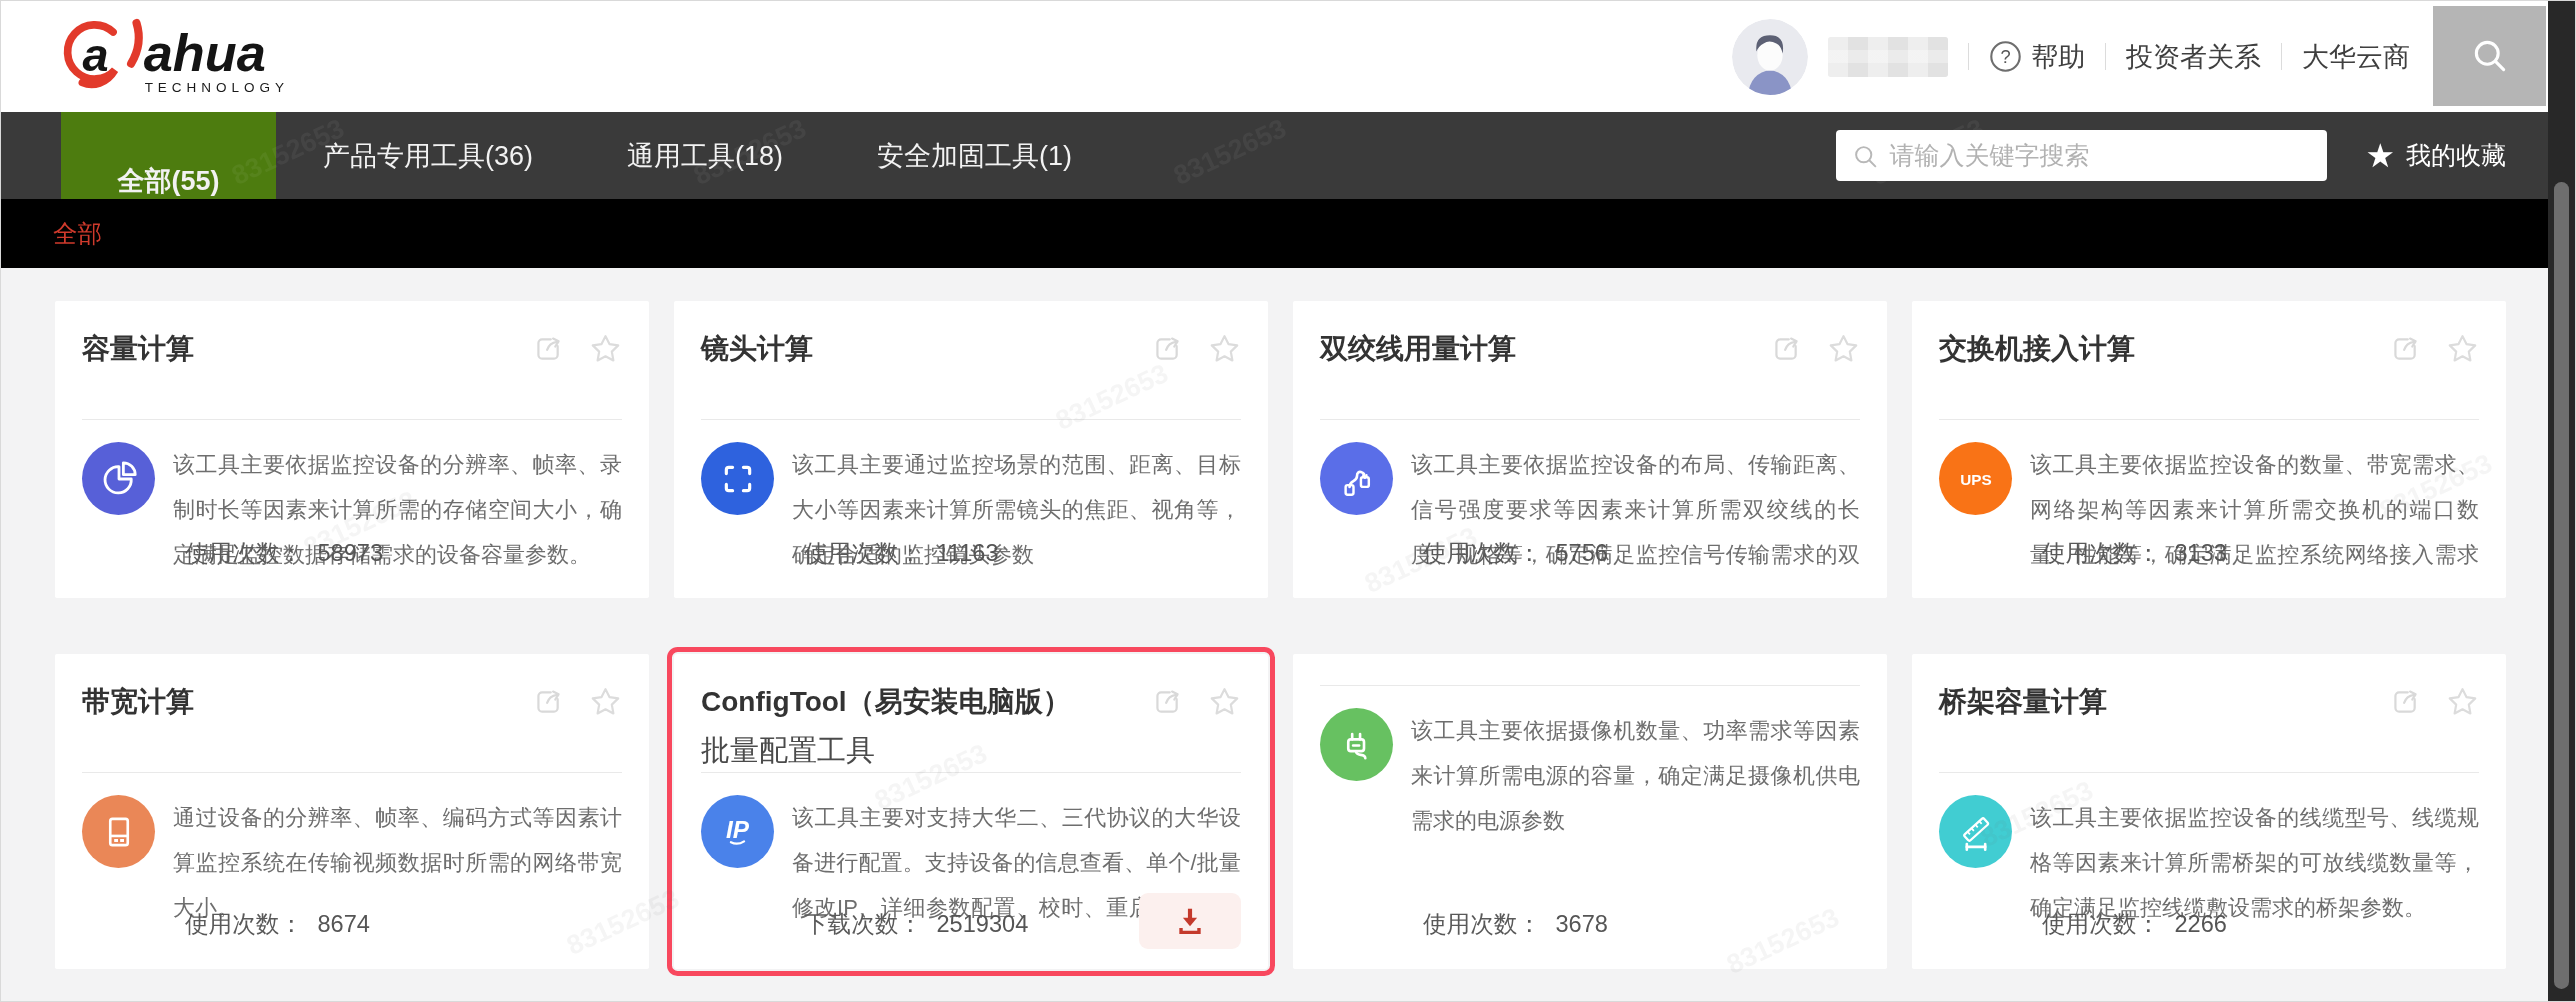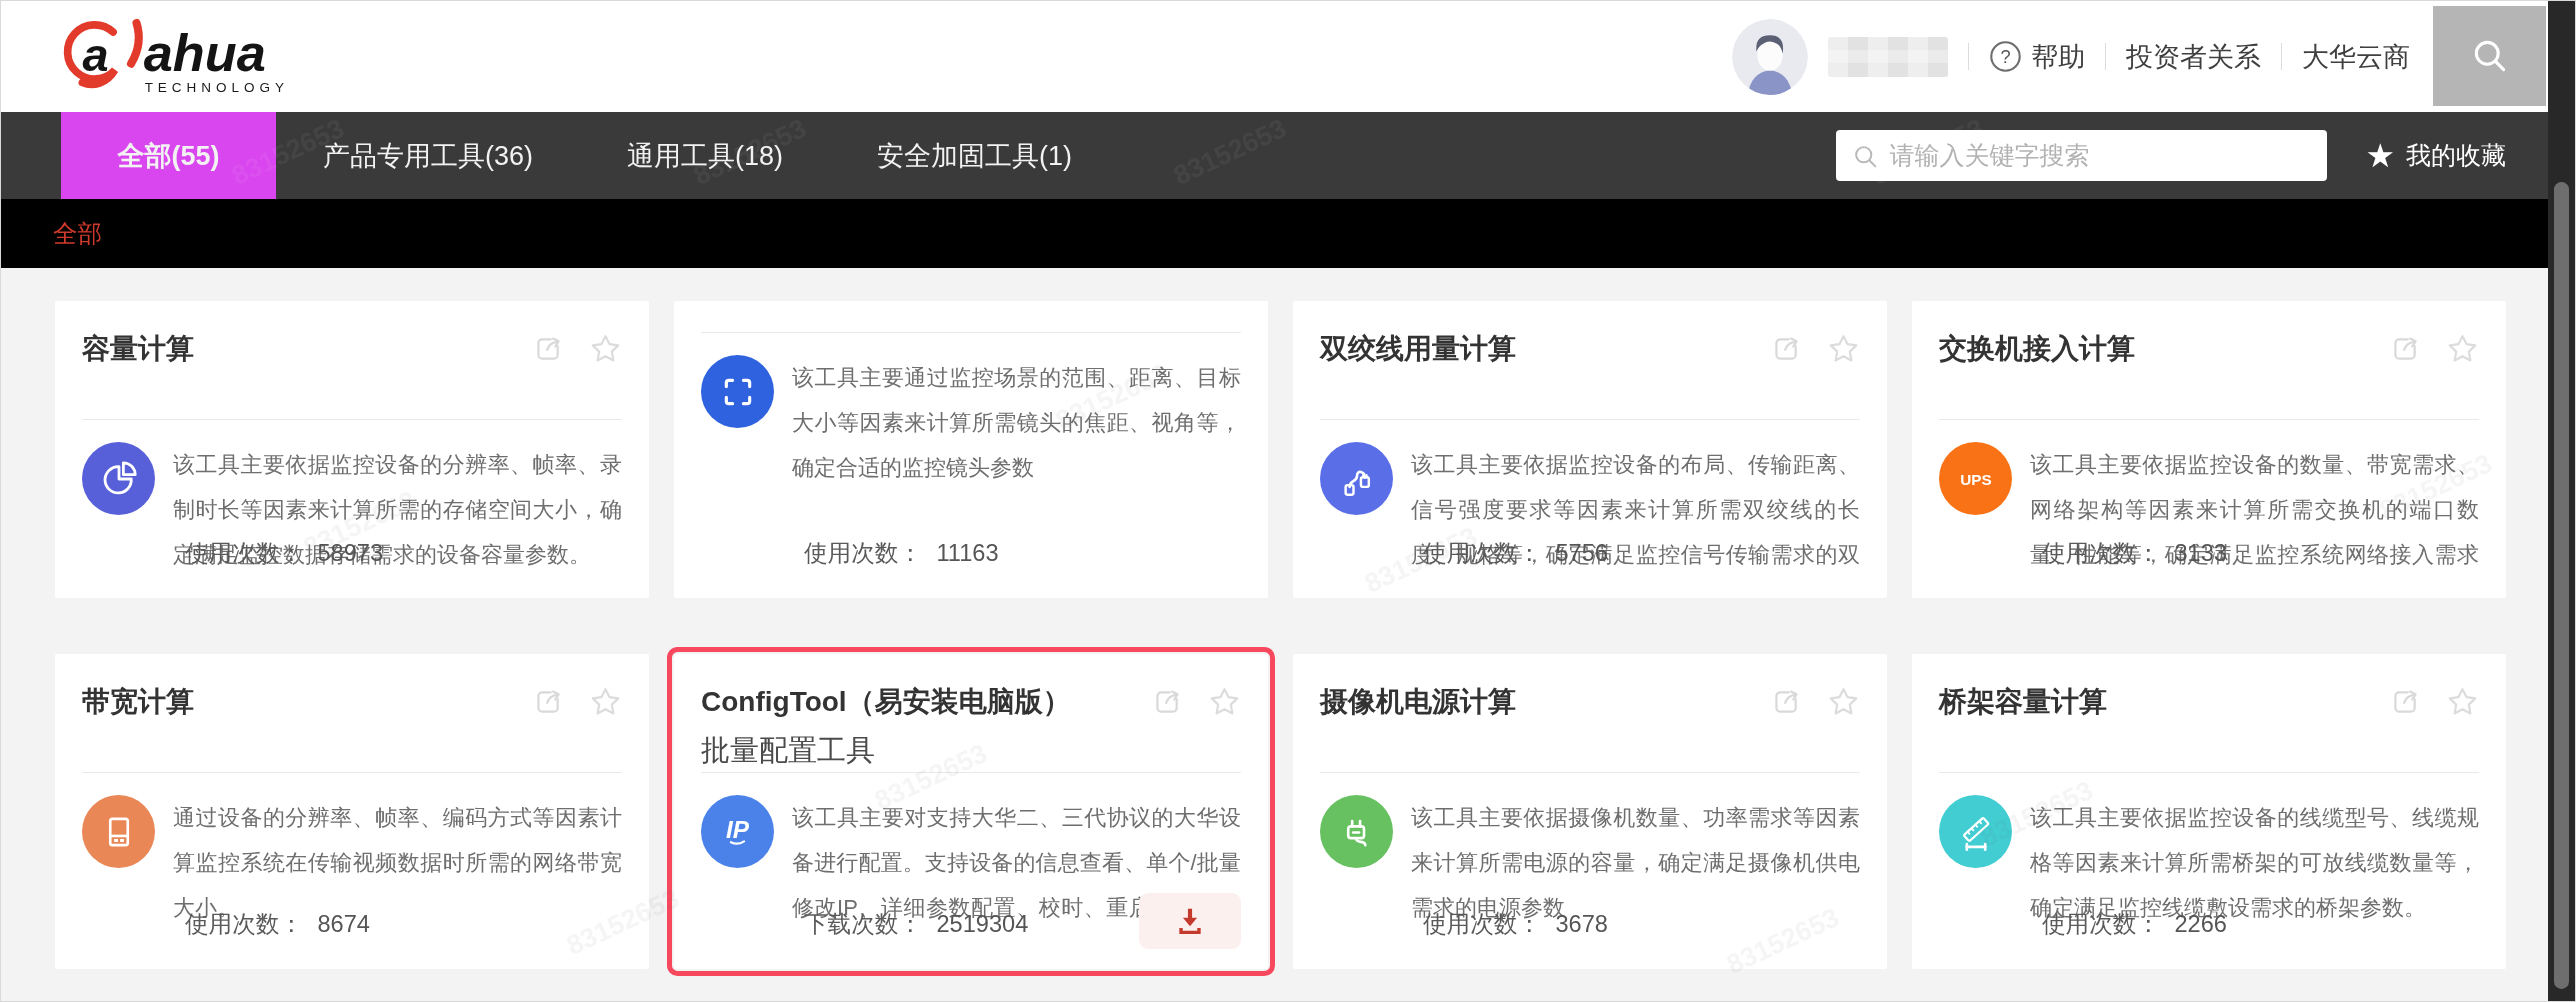--- a/index.html
+++ b/index.html
@@ -18,21 +18,21 @@
      background-blend-mode:overlay; filter:blur(0.5px); }
   .hsep { width:0.9px; height:27px; background:#dcdcdc; }
   .hlink { display:flex; align-items:center; gap:9px; cursor:pointer; white-space:nowrap; }
   .qicon { width:33px; height:33px; }
   .search-btn { position:absolute; top:5.4px; right:29px; width:113px; height:100px; background:#b5b5b5; border:none; display:flex; align-items:center; justify-content:center; cursor:pointer; }
 
   
   .nav { position:relative; height:87px; background:#3a3a3a; display:flex; align-items:stretch; }
   .tabs { display:flex; align-items:stretch; margin-left:60px; }
   .tab { display:flex; align-items:center; padding:0 47px; color:#f2f2f2; font-size:27px; cursor:pointer; white-space:nowrap; }
-  .tab.active { background:#d946ef; padding:8px; width:215px; justify-content:center; font-weight:bold; }
+  .tab.active { background:#4d7c0f; padding:0; width:215px; justify-content:center; font-weight:bold;align-items:flex-end; }
   .nav-right { margin-left:auto; display:flex; align-items:center; padding-right:69px; }
   .nav-search { position:relative; }
   .nav-search input { width:491px; height:51px; border-radius:4px; border:none; outline:none; padding:0 18px 0 53px; font-size:25px; color:#444; background:#fff; }
   .nav-search input::placeholder { color:#b2b2b2; }
   .nav-search .mag { position:absolute; left:16.3px; top:13.6px; }
   .fav { display:flex; align-items:center; gap:11px; color:#fff; font-size:25px; margin-left:38px; cursor:pointer; white-space:nowrap; }
   .fav .star-glyph { font-size:33px; line-height:1; }
 
   
   .breadcrumb-row { height:69px; background:#000000; display:flex; align-items:center; padding-left:52px; }
@@ -190,20 +190,42 @@
             </span>
       <p class="card-desc">该工具主要依据监控设备的分辨率、帧率、录制时长等因素来计算所需的存储空间大小，确定满足监控数据存储需求的设备容量参数。</p>
     </div>
     <div class="card-count">
       <span class="count-label">使用次数：</span><span class="count-value">58973</span>
     </div>
 
   </article>
 
   <article class="card">
+    <div class="card-top">
+      <div class="card-head">
+        <div class="card-titles">
+          <h3 class="card-title">镜头计算</h3>
+
+        </div>
+        <div class="card-actions">
+          <span class="act">
+            <svg width="33" height="33" viewBox="0 0 36 36">
+              <path d="M20.5 8H11a4 4 0 0 0-4 4v13a4 4 0 0 0 4 4h13a4 4 0 0 0 4-4v-9.5" fill="none" stroke="#d9d9d9" stroke-width="2.4" stroke-linecap="round"></path>
+              <path d="M16.5 19.5c1.6-5.4 5.4-8 11-8.8" fill="none" stroke="#d9d9d9" stroke-width="2.4" stroke-linecap="round"></path>
+              <path d="M23 7.2l6 3-3.6 5.6" fill="none" stroke="#d9d9d9" stroke-width="2.4" stroke-linecap="round" stroke-linejoin="round"></path>
+            </svg>
+          </span>
+          <span class="act">
+            <svg width="33" height="33" viewBox="0 0 36 36">
+              <path d="M18 4.5l4.3 8.7 9.6 1.4-7 6.8 1.7 9.6L18 26.5 9.4 31l1.7-9.6-7-6.8 9.6-1.4z" fill="none" stroke="#dcdcdc" stroke-width="2.4" stroke-linejoin="round"></path>
+            </svg>
+          </span>
+        </div>
+      </div>
+    </div>
     <hr class="divider">
     <div class="card-body">
       <span class="tool-icon" style="background: rgb(46, 98, 222);">
               <svg width="40" height="40" viewBox="0 0 48 48">
                 <path d="M10 17.5v-4.5a3 3 0 0 1 3-3h4.5 M30.5 10h4.5a3 3 0 0 1 3 3v4.5 M38 30.5v4.5a3 3 0 0 1-3 3h-4.5 M17.5 38h-4.5a3 3 0 0 1-3-3v-4.5" fill="none" stroke="#fff" stroke-width="3.8" stroke-linecap="round"></path>
               </svg>
             </span>
       <p class="card-desc">该工具主要通过监控场景的范围、距离、目标大小等因素来计算所需镜头的焦距、视角等，确定合适的监控镜头参数</p>
     </div>
     <div class="card-count">
@@ -371,42 +393,20 @@
     <button class="download-btn">
       <svg width="34" height="34" viewBox="0 0 36 36">
         <rect x="15.8" y="5" width="4.4" height="11" fill="#c43a2c"></rect>
         <path d="M10.5 14.5h15L18 23.5z" fill="#c43a2c"></path>
         <path d="M8.5 25.5v4.5h19v-4.5" fill="none" stroke="#c43a2c" stroke-width="3.6"></path>
       </svg>
     </button>
   </article>
 
   <article class="card">
-    <div class="card-top">
-      <div class="card-head">
-        <div class="card-titles">
-          <h3 class="card-title">摄像机电源计算</h3>
-
-        </div>
-        <div class="card-actions">
-          <span class="act">
-            <svg width="33" height="33" viewBox="0 0 36 36">
-              <path d="M20.5 8H11a4 4 0 0 0-4 4v13a4 4 0 0 0 4 4h13a4 4 0 0 0 4-4v-9.5" fill="none" stroke="#d9d9d9" stroke-width="2.4" stroke-linecap="round"></path>
-              <path d="M16.5 19.5c1.6-5.4 5.4-8 11-8.8" fill="none" stroke="#d9d9d9" stroke-width="2.4" stroke-linecap="round"></path>
-              <path d="M23 7.2l6 3-3.6 5.6" fill="none" stroke="#d9d9d9" stroke-width="2.4" stroke-linecap="round" stroke-linejoin="round"></path>
-            </svg>
-          </span>
-          <span class="act">
-            <svg width="33" height="33" viewBox="0 0 36 36">
-              <path d="M18 4.5l4.3 8.7 9.6 1.4-7 6.8 1.7 9.6L18 26.5 9.4 31l1.7-9.6-7-6.8 9.6-1.4z" fill="none" stroke="#dcdcdc" stroke-width="2.4" stroke-linejoin="round"></path>
-            </svg>
-          </span>
-        </div>
-      </div>
-    </div>
     <hr class="divider">
     <div class="card-body">
       <span class="tool-icon" style="background: rgb(103, 193, 97);">
               <svg width="42" height="42" viewBox="0 0 48 48">
                 <path d="M18.5 11.5v6 M27.5 11.5v6" stroke="#fff" stroke-width="3" stroke-linecap="round"></path>
                 <rect x="14" y="17.5" width="18" height="13.5" rx="3" fill="none" stroke="#fff" stroke-width="3"></rect>
                 <path d="M19.5 24.5h7" stroke="#fff" stroke-width="2.8" stroke-linecap="round"></path>
                 <path d="M23 31.5c0 6 10.5 1.5 10.5 7.5" stroke="#fff" stroke-width="3" fill="none" stroke-linecap="round"></path>
               </svg>
             </span>

